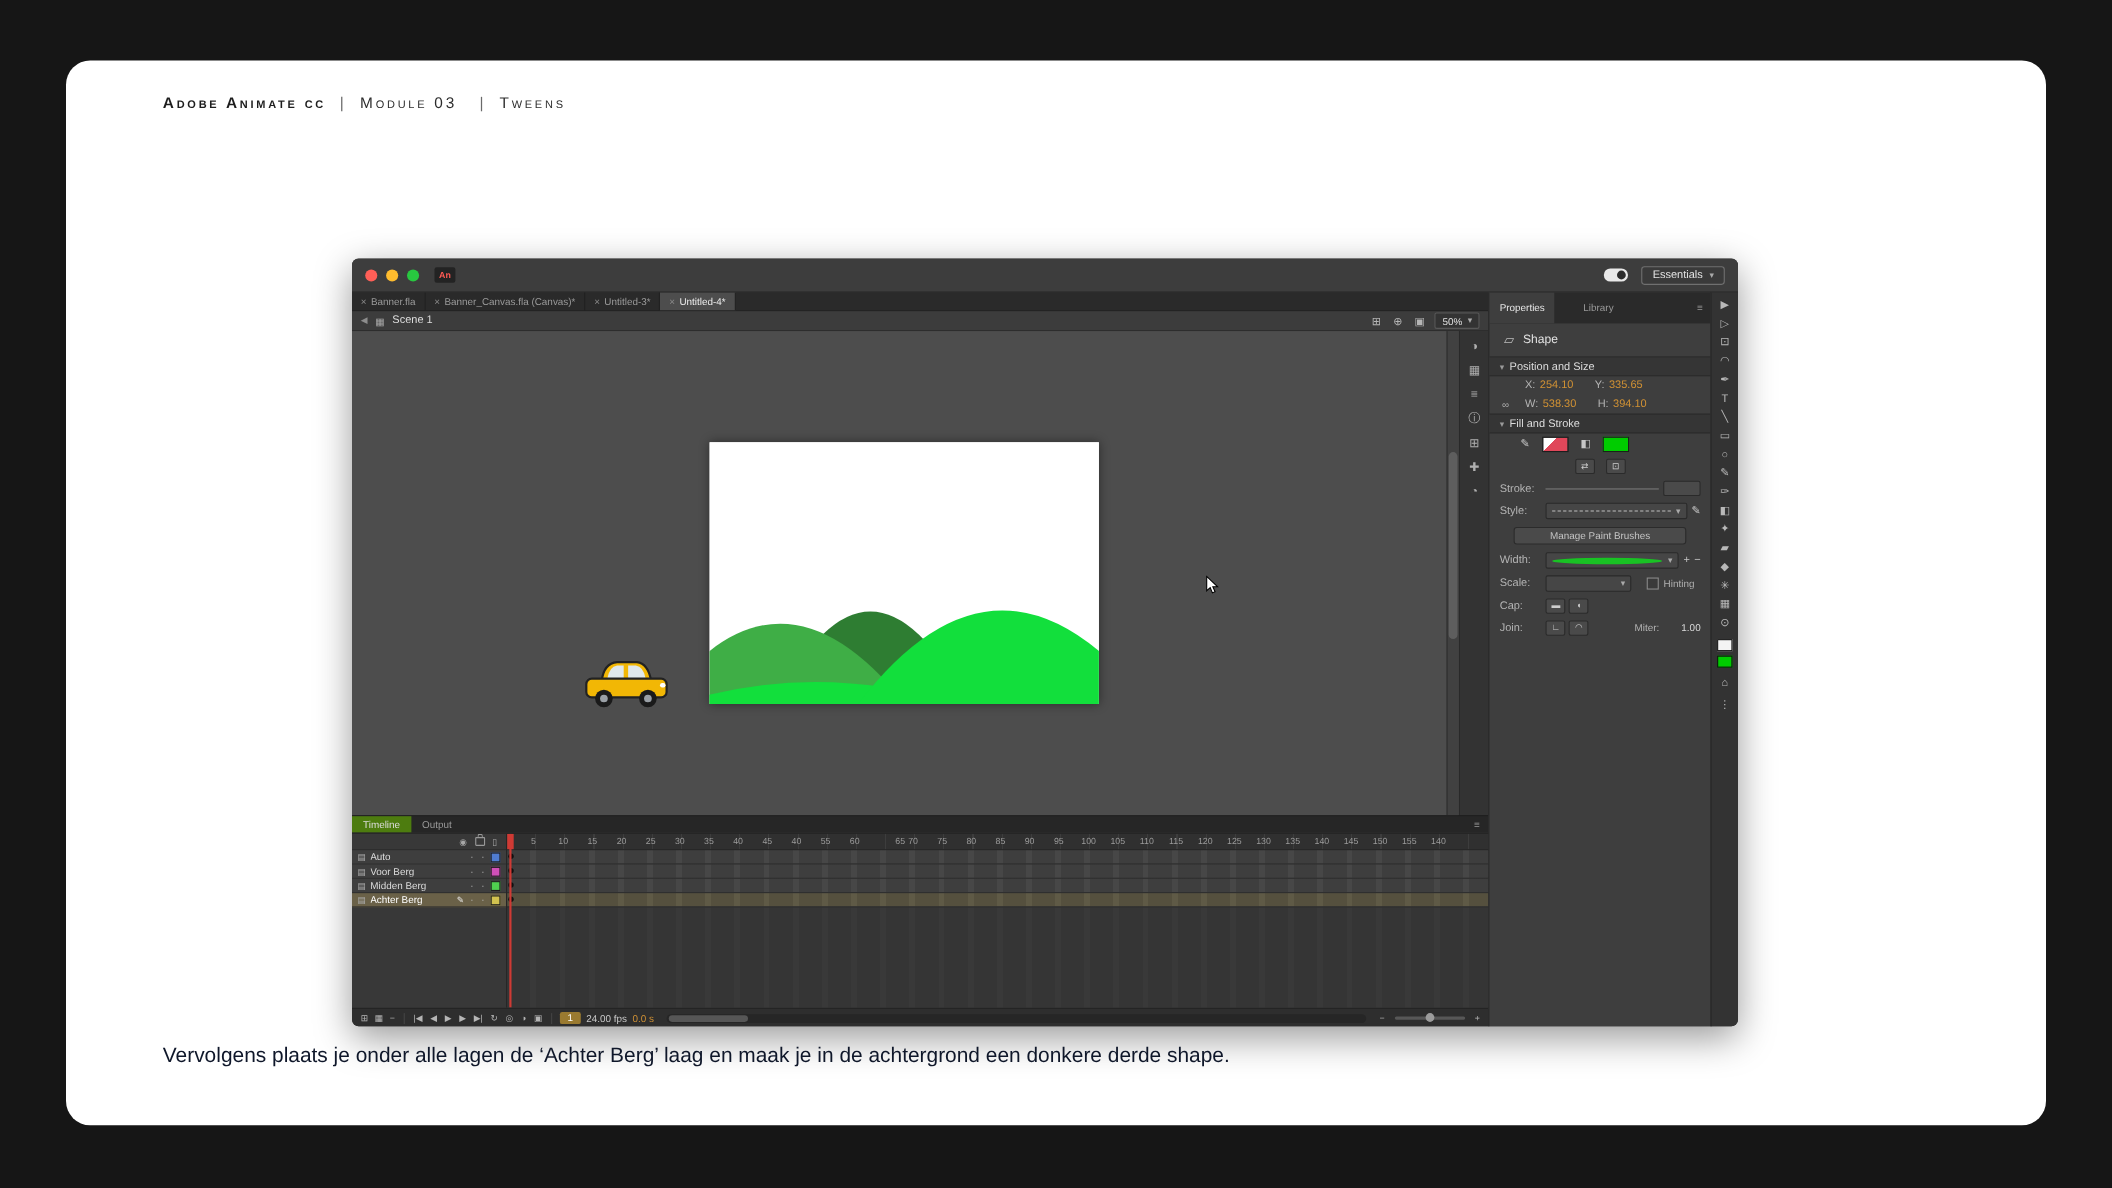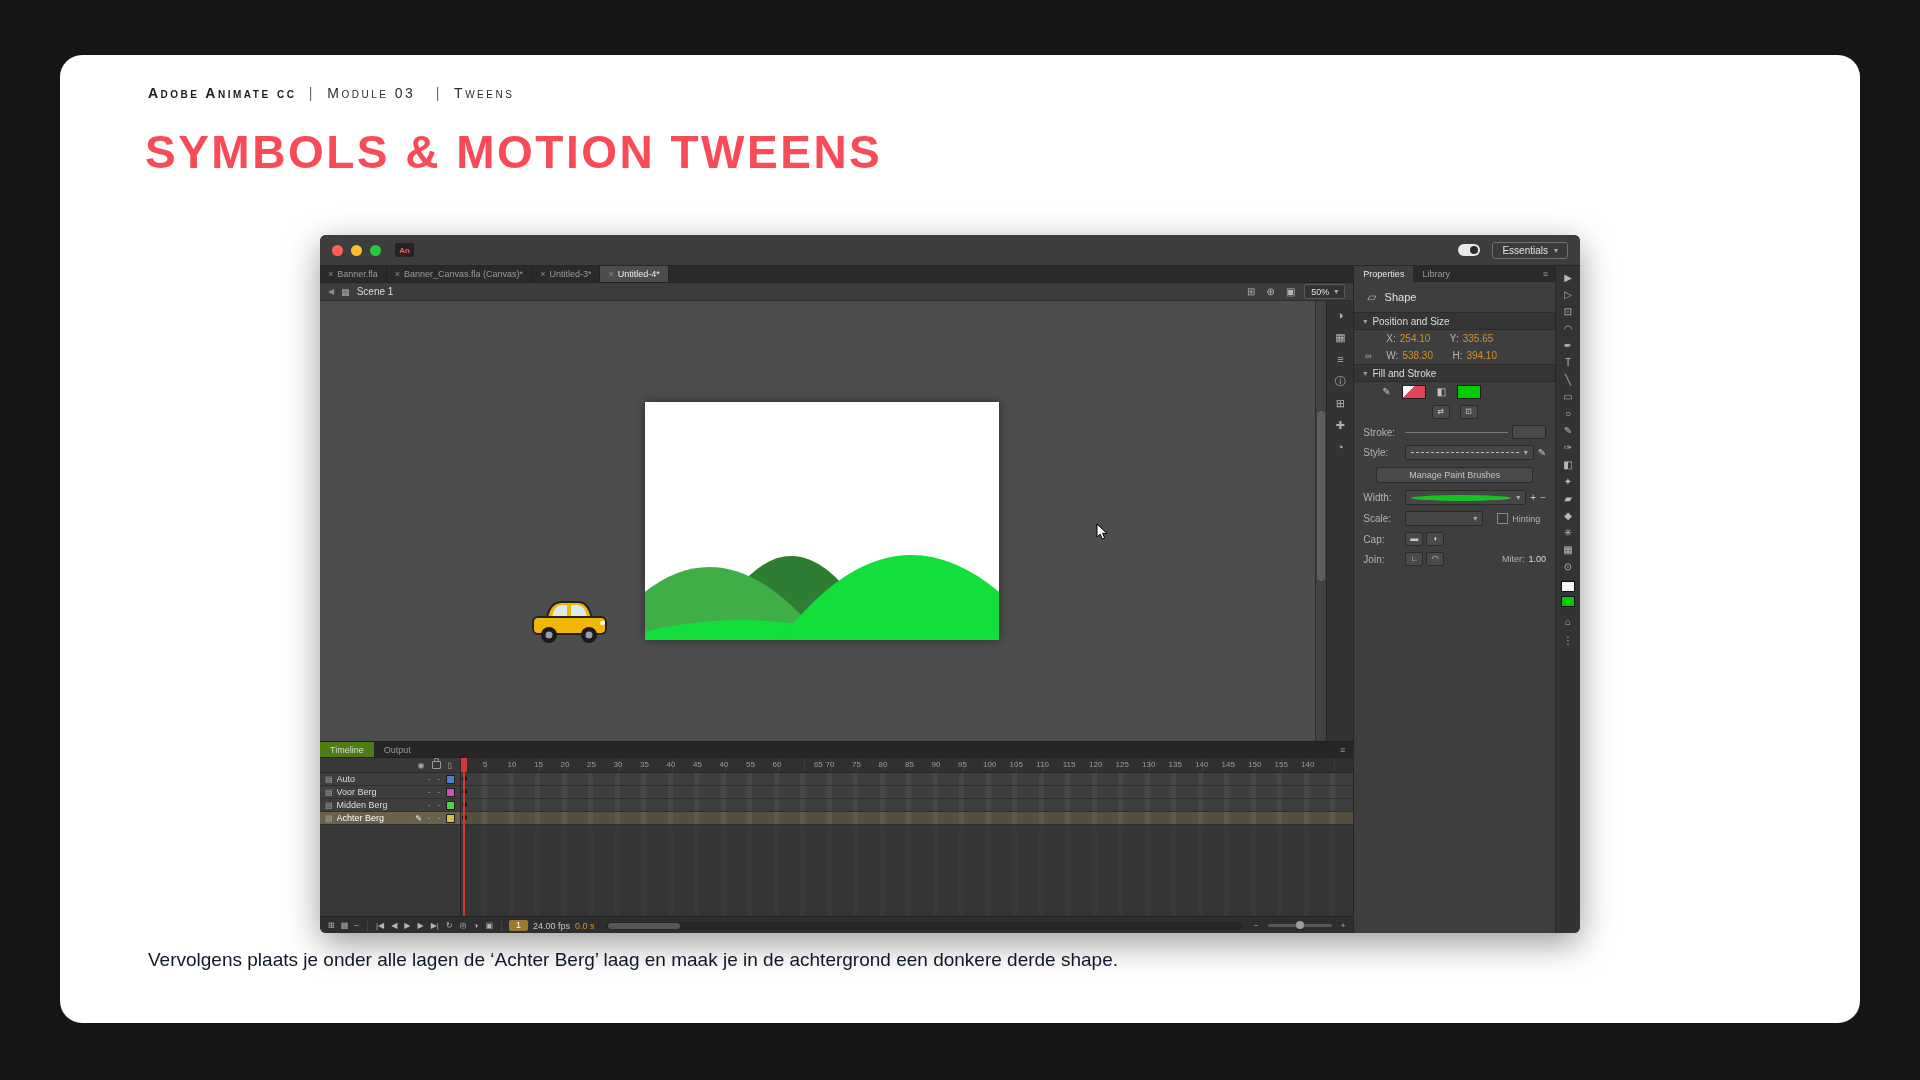--- a/index.html
+++ b/index.html
@@ -97,21 +97,21 @@
   .sb-frame{background:#9a7a30;color:#fff;min-width:13px;text-align:center;border-radius:2px;padding:0 3px;height:11px;line-height:11px;}
   .sb-fps{color:#c9c9c9;}
   .sb-time{color:#d09134;}
   .sb-scroll{flex:1;height:8px;background:#262626;border-radius:4px;position:relative;margin:0 6px;}
   .sb-sthumb{position:absolute;left:2px;top:1px;width:72px;height:6px;background:#565656;border-radius:3px;}
   .sb-zoomtrack{width:64px;height:3px;background:#575757;border-radius:2px;position:relative;margin:0 3px;}
   .sb-zthumb{position:absolute;left:28px;top:-3px;width:8px;height:8px;border-radius:50%;background:#9c9c9c;}
 
   
   .props{width:201px;background:#3e3e3e;border-left:1px solid #262626;display:flex;flex-direction:column;}
-  .props-tabs{height:16px;background:#2a2a2a;display:flex;align-items:stretch;font-size:9px;}
+  .props-tabs{height:28px;background:#2a2a2a;display:flex;align-items:stretch;font-size:9px;gap:17px;}
   .ptab{padding:0 9px;display:flex;align-items:center;color:#999;}
   .ptab.active{background:#3e3e3e;color:#e6e6e6;}
   .pmenu{margin-left:auto;display:flex;align-items:center;padding:0 7px;color:#999;}
   .obj-row{height:30px;display:flex;align-items:center;gap:8px;padding:0 13px;color:#e2e2e2;font-size:11px;}
   .obj-icon{color:#bbb;font-size:12px;}
   .sec{height:16px;background:#353535;border-top:1px solid #2c2c2c;border-bottom:1px solid #2c2c2c;
     display:flex;align-items:center;gap:5px;padding:0 9px;color:#dcdcdc;font-size:10px;}
   .tri{color:#999;font-size:8px;}
   .prow{display:flex;align-items:center;gap:4px;padding:3px 9px;position:relative;}
   .plab{color:#b4b4b4;font-size:10px;}
@@ -133,21 +133,21 @@
   .dd .caret{margin-left:auto;}
   .dd.grow{flex:1;}
   .dd.scale-dd{width:66px;flex:none;}
   .dashprev{flex:1;height:0;border-top:1px dashed #bdbdbd;}
   .lens{flex:1;height:6px;background:#19c224;border-radius:50%;}
   .managebtn{margin:4px 22px;height:16px;background:#4a4a4a;border:1px solid #2b2b2b;border-radius:3px;
     color:#c4c4c4;font-size:9px;font-family:inherit;}
   .chk{width:9px;height:9px;border:1px solid #8a8a8a;background:#3a3a3a;margin-left:10px;}
   .hintlab{color:#b0b0b0;font-size:9px;}
   .capbtns{display:flex;gap:3px;}
-  .miterlab{margin-left:auto;display:flex;gap:4px;color:#b4b4b4;font-size:9px;align-items:flex-start;padding-left:36px;}
+  .miterlab{margin-left:auto;display:flex;gap:20px;color:#b4b4b4;font-size:9px;align-items:flex-start;padding-left:36px;}
   .pval2{color:#dadada;}
 
   
   .tools{width:24px;background:#333;border-left:1px solid #262626;display:flex;flex-direction:column;align-items:center;padding-top:7px;}
   #tools-list{display:flex;flex-direction:column;align-items:center;gap:7px;}
   .tool{font-size:10px;color:#b8b8b8;line-height:1;}
   .tool-swatches{margin-top:9px;display:flex;flex-direction:column;align-items:center;gap:4px;}
   .tswatch{width:12px;height:9px;border:1px solid #111;}
   .tswatch.stroke{background:#f4f4f4;}
   .tswatch.fill{background:#00cc00;}
@@ -159,21 +159,20 @@
 <div class="card">
 
   <div class="breadcrumb">
     <span class="brand">Adobe Animate cc</span>
     <span class="sep">|</span>
     <span class="light">Module 03</span>
     <span class="sep">|</span>
     <span class="light">Tweens</span>
   </div>
 
-  <h1 class="page-title">Symbols &amp; Motion Tweens</h1>
 
   <div class="shot">
 
     <div class="titlebar">
       <span class="light red"></span>
       <span class="light yellow"></span>
       <span class="light green"></span>
       <span class="app-badge">An</span>
       <div class="tb-right">
         <span class="switch-ico"></span>

